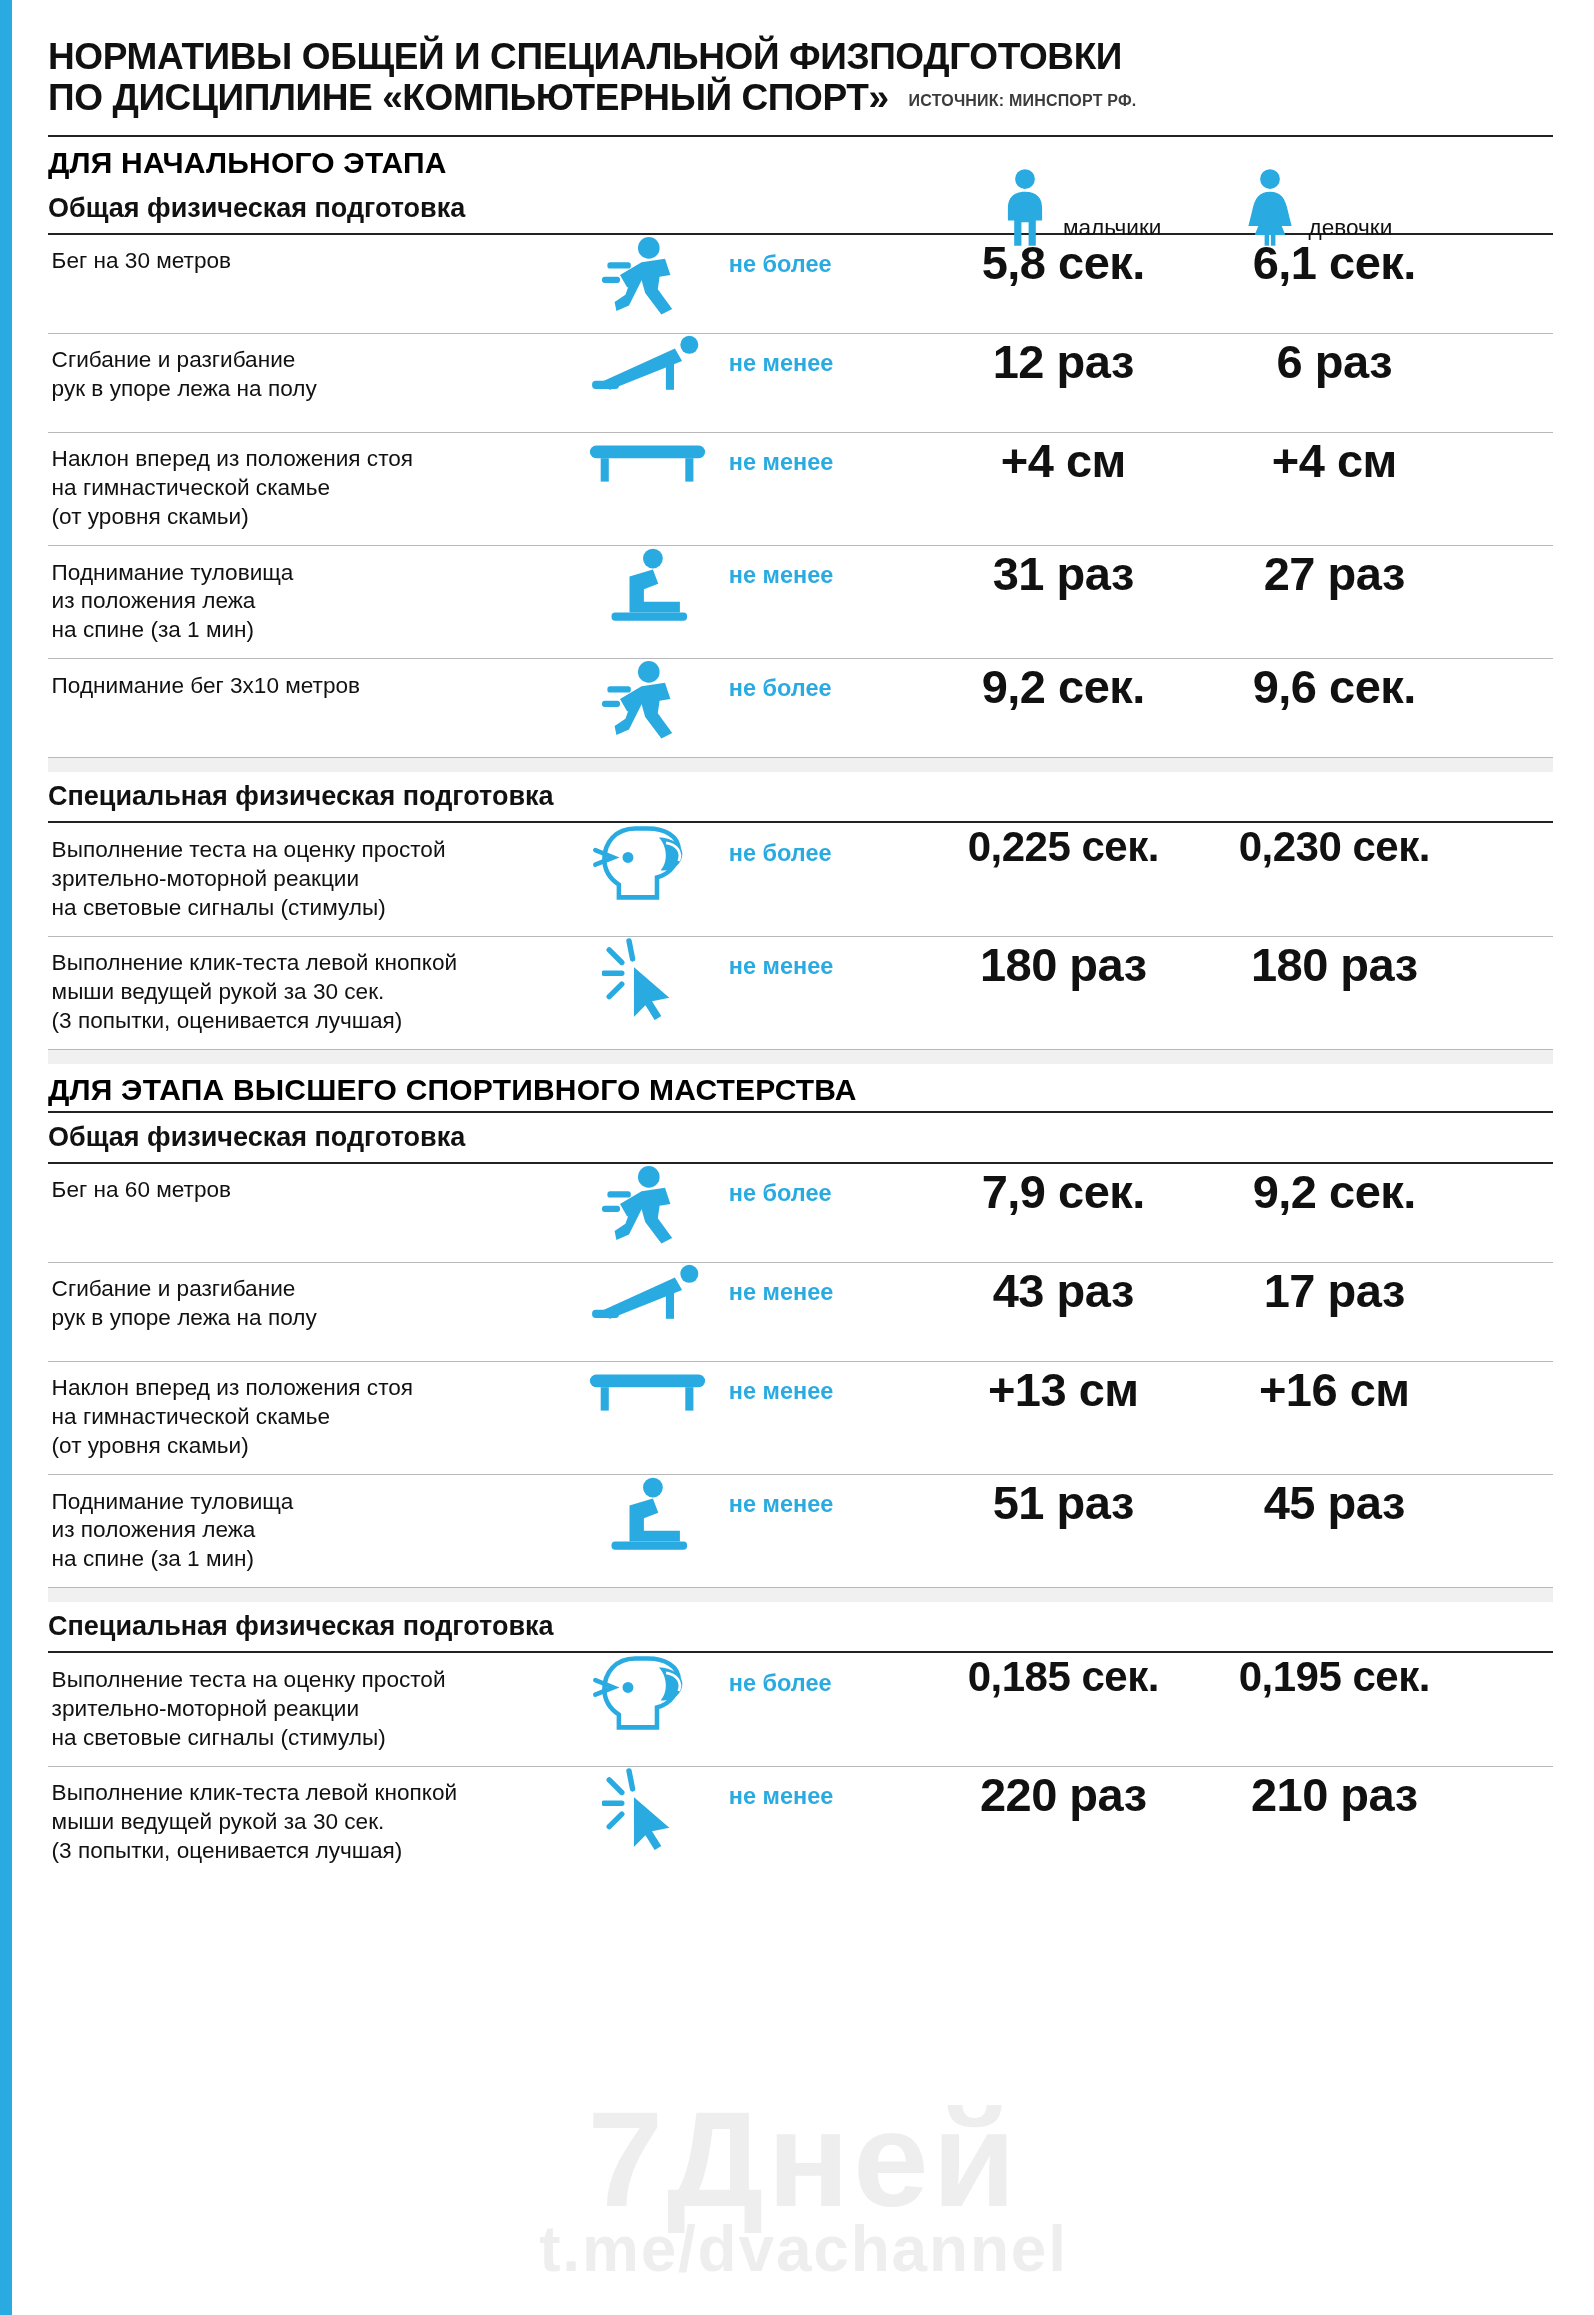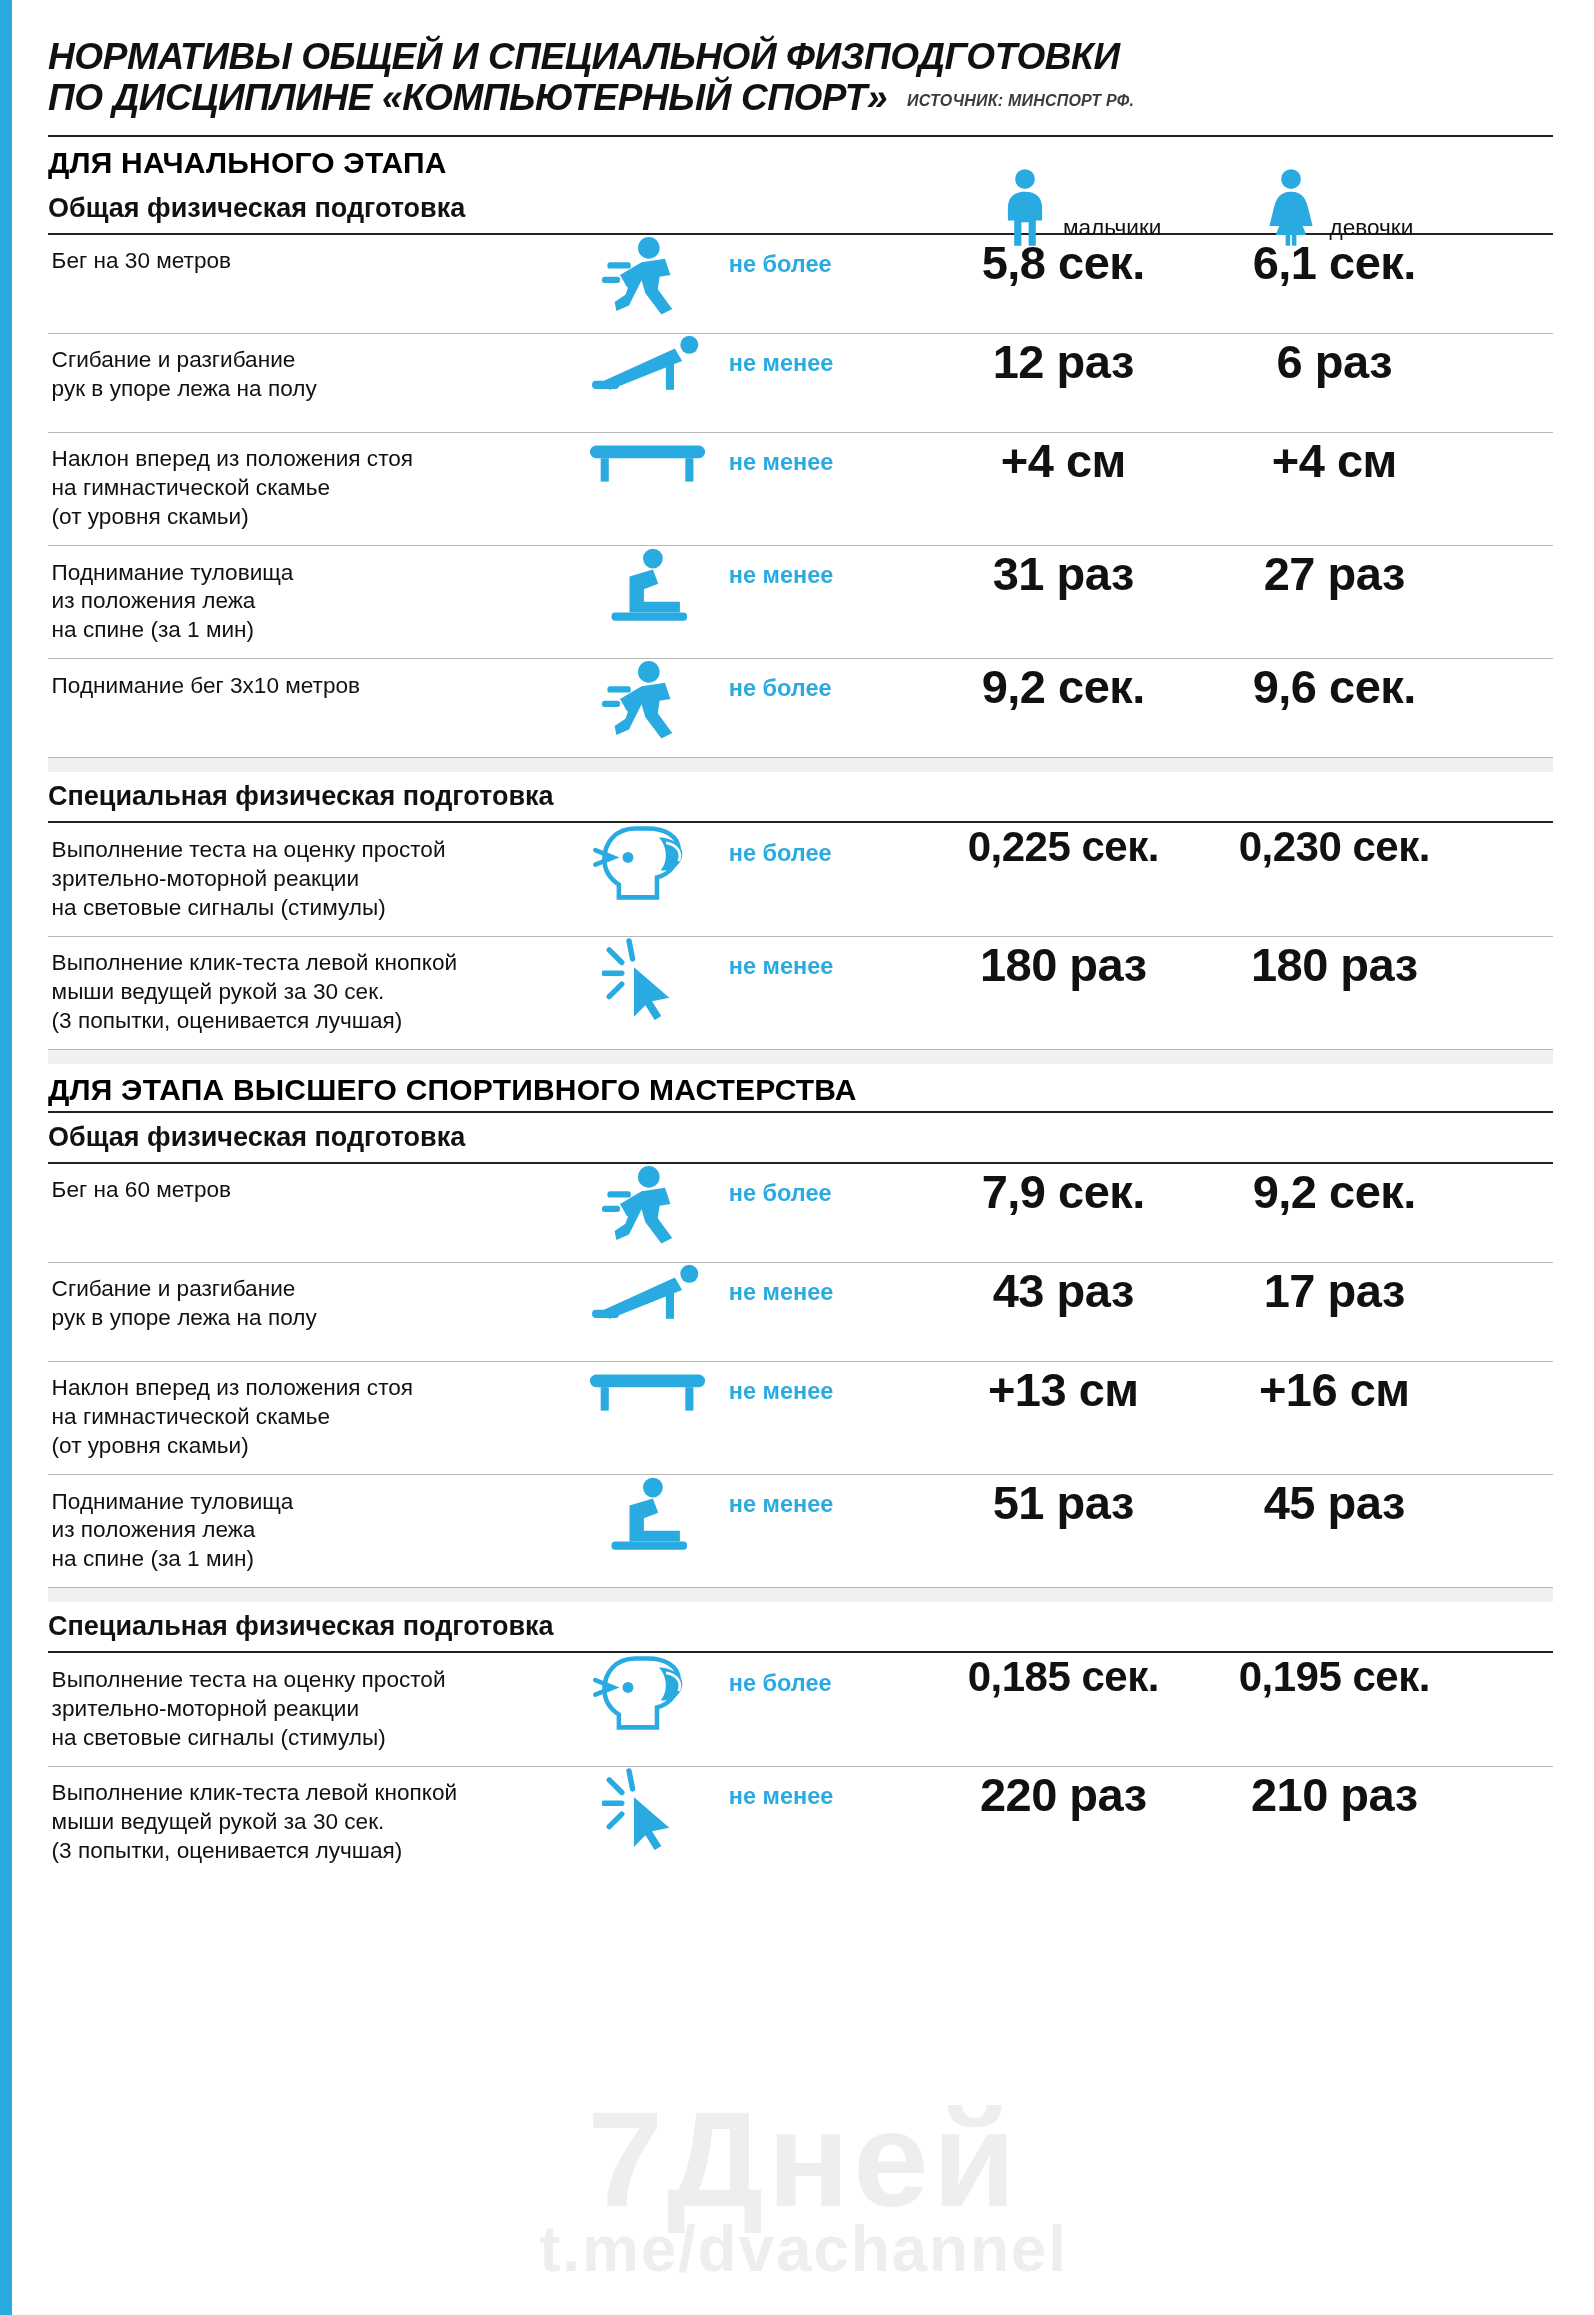--- a/index.html
+++ b/index.html
@@ -46,21 +46,20 @@
   .watermark .wm2 {
     display: block;
     font-size: 64px;
     letter-spacing: 1.8px;
     margin-top: -5.4px;
   }
 
   
   .title-block {
     margin-bottom: 16.3px;
-    font-style: italic;
   }
   .title-line {
     font-size: 37px;
     font-weight: bold;
     letter-spacing: -0.4px;
     line-height: 1.12;
     color: #111;
     text-transform: uppercase;
   }
   .source {
@@ -99,21 +98,21 @@
     height: 14.5px;
   }
 
   
   .legend {
     position: absolute;
     top: 168px;
     left: 986px;
     display: flex;
     align-items: flex-end;
-    gap: 103px;
+    gap: 82px;
     z-index: 5;
   }
   .legend-item {
     display: flex;
     align-items: flex-end;
     gap: 11px;
   }
   .legend-label {
     font-size: 22.6px;
     font-weight: normal;

